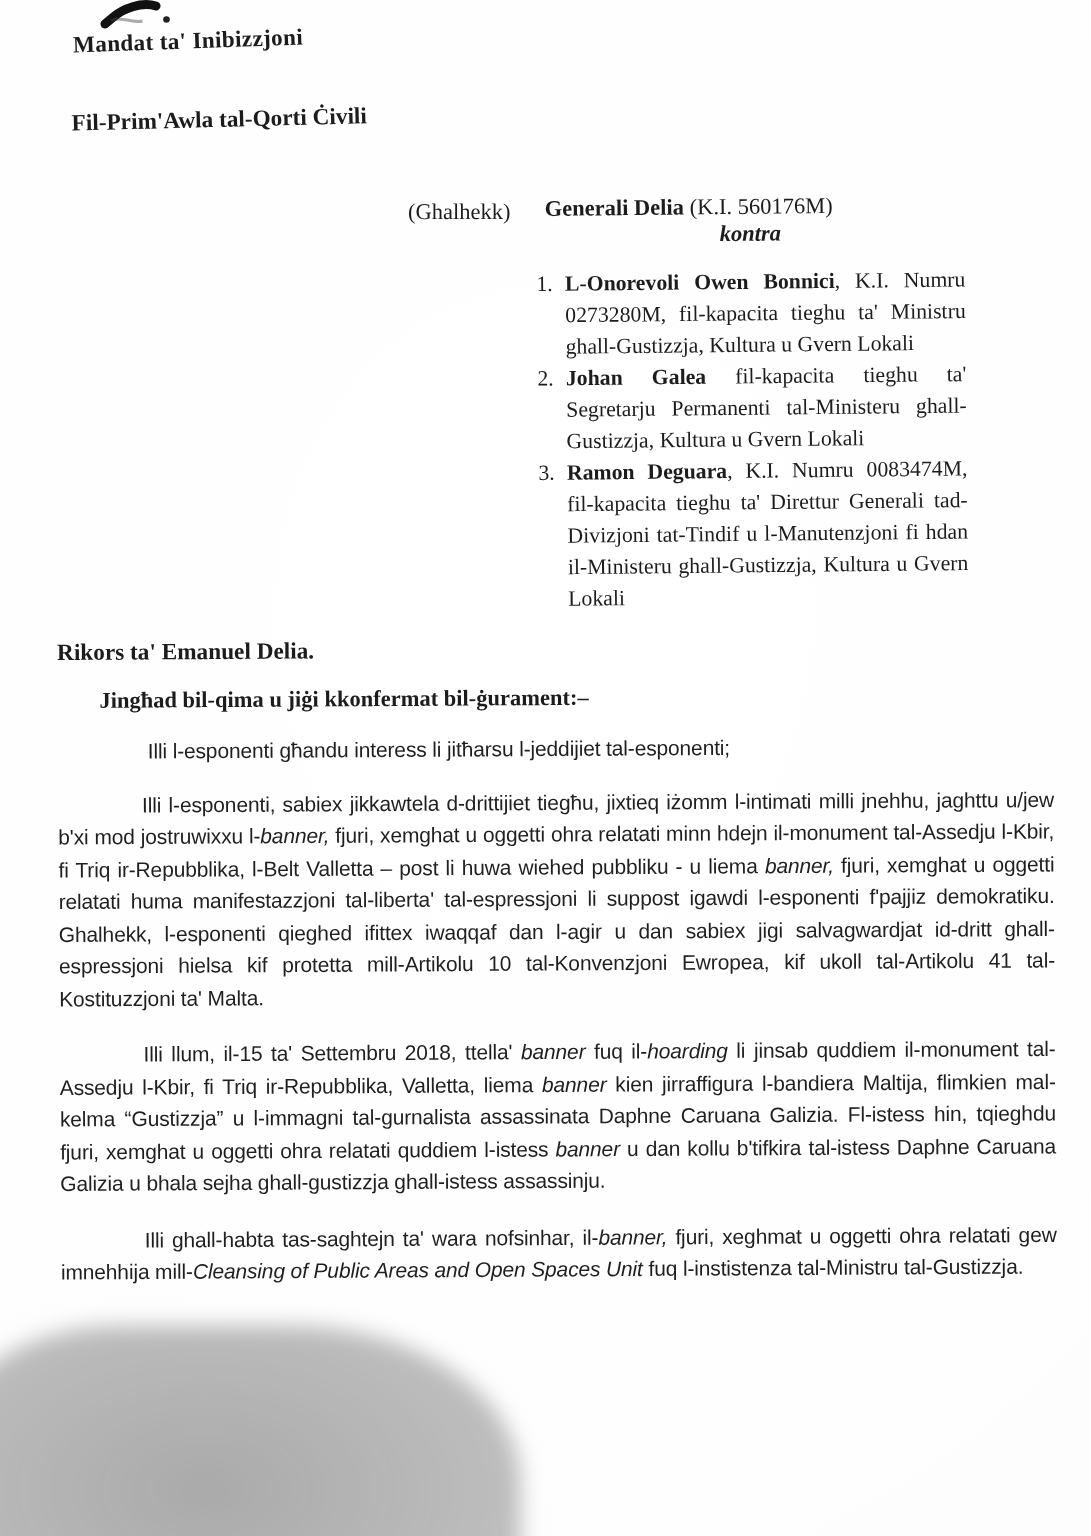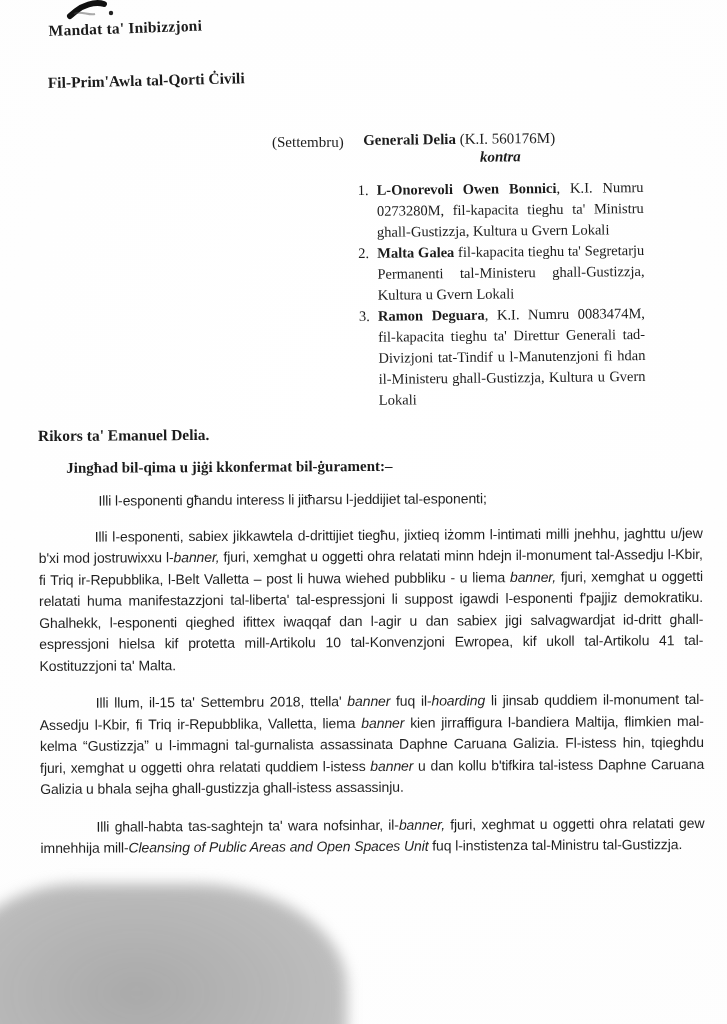--- a/index.html
+++ b/index.html
@@ -52,34 +52,34 @@
   <svg class="pen-mark" width="82" height="28" viewBox="0 0 82 28">
     <path d="M70 4 C60 1 48 6 42 11 L36 16" stroke="#111" stroke-width="6" fill="none" stroke-linecap="round"></path>
     <path d="M40 14 C46 10 55 16 61 14" stroke="#444" stroke-width="2" fill="none" opacity="0.45"></path>
     <circle cx="77" cy="13" r="2.2" fill="#222"></circle>
   </svg>
 
   <div class="doc-title serif">Mandat ta' Inibizzjoni</div>
 
   <div class="court-name serif">Fil-Prim'Awla tal-Qorti Ċivili</div>
 
-  <div class="applicant-label serif">(Settembru)</div>
+  <div class="applicant-label serif">(Ghalhekk)</div>
 
   <div class="parties serif">
     <div class="applicant-line"><b>Generali Delia</b><span> (K.I. 560176M)</span></div>
     <div class="versus">kontra</div>
 
     <div class="resp-list">
       <div class="resp">
         <span class="num">1.</span>
         <span class="txt"><b>L-Onorevoli Owen Bonnici</b><span>, K.I. Numru 0273280M, fil-kapacita tieghu ta' Ministru ghall-Gustizzja, Kultura u Gvern Lokali</span></span>
       </div>
       <div class="resp">
         <span class="num">2.</span>
-        <span class="txt"><b>Malta Galea</b><span> fil-kapacita tieghu ta' Segretarju Permanenti tal-Ministeru ghall-Gustizzja, Kultura u Gvern Lokali</span></span>
+        <span class="txt"><b>Johan Galea</b><span> fil-kapacita tieghu ta' Segretarju Permanenti tal-Ministeru ghall-Gustizzja, Kultura u Gvern Lokali</span></span>
       </div>
       <div class="resp">
         <span class="num">3.</span>
         <span class="txt"><b>Ramon Deguara</b><span>, K.I. Numru 0083474M, fil-kapacita tieghu ta' Direttur Generali tad-Divizjoni tat-Tindif u l-Manutenzjoni fi hdan il-Ministeru ghall-Gustizzja, Kultura u Gvern Lokali</span></span>
       </div>
     </div>
   </div>
 
   <div class="main">
     <div class="rikors-heading serif">Rikors ta' Emanuel Delia.</div>

